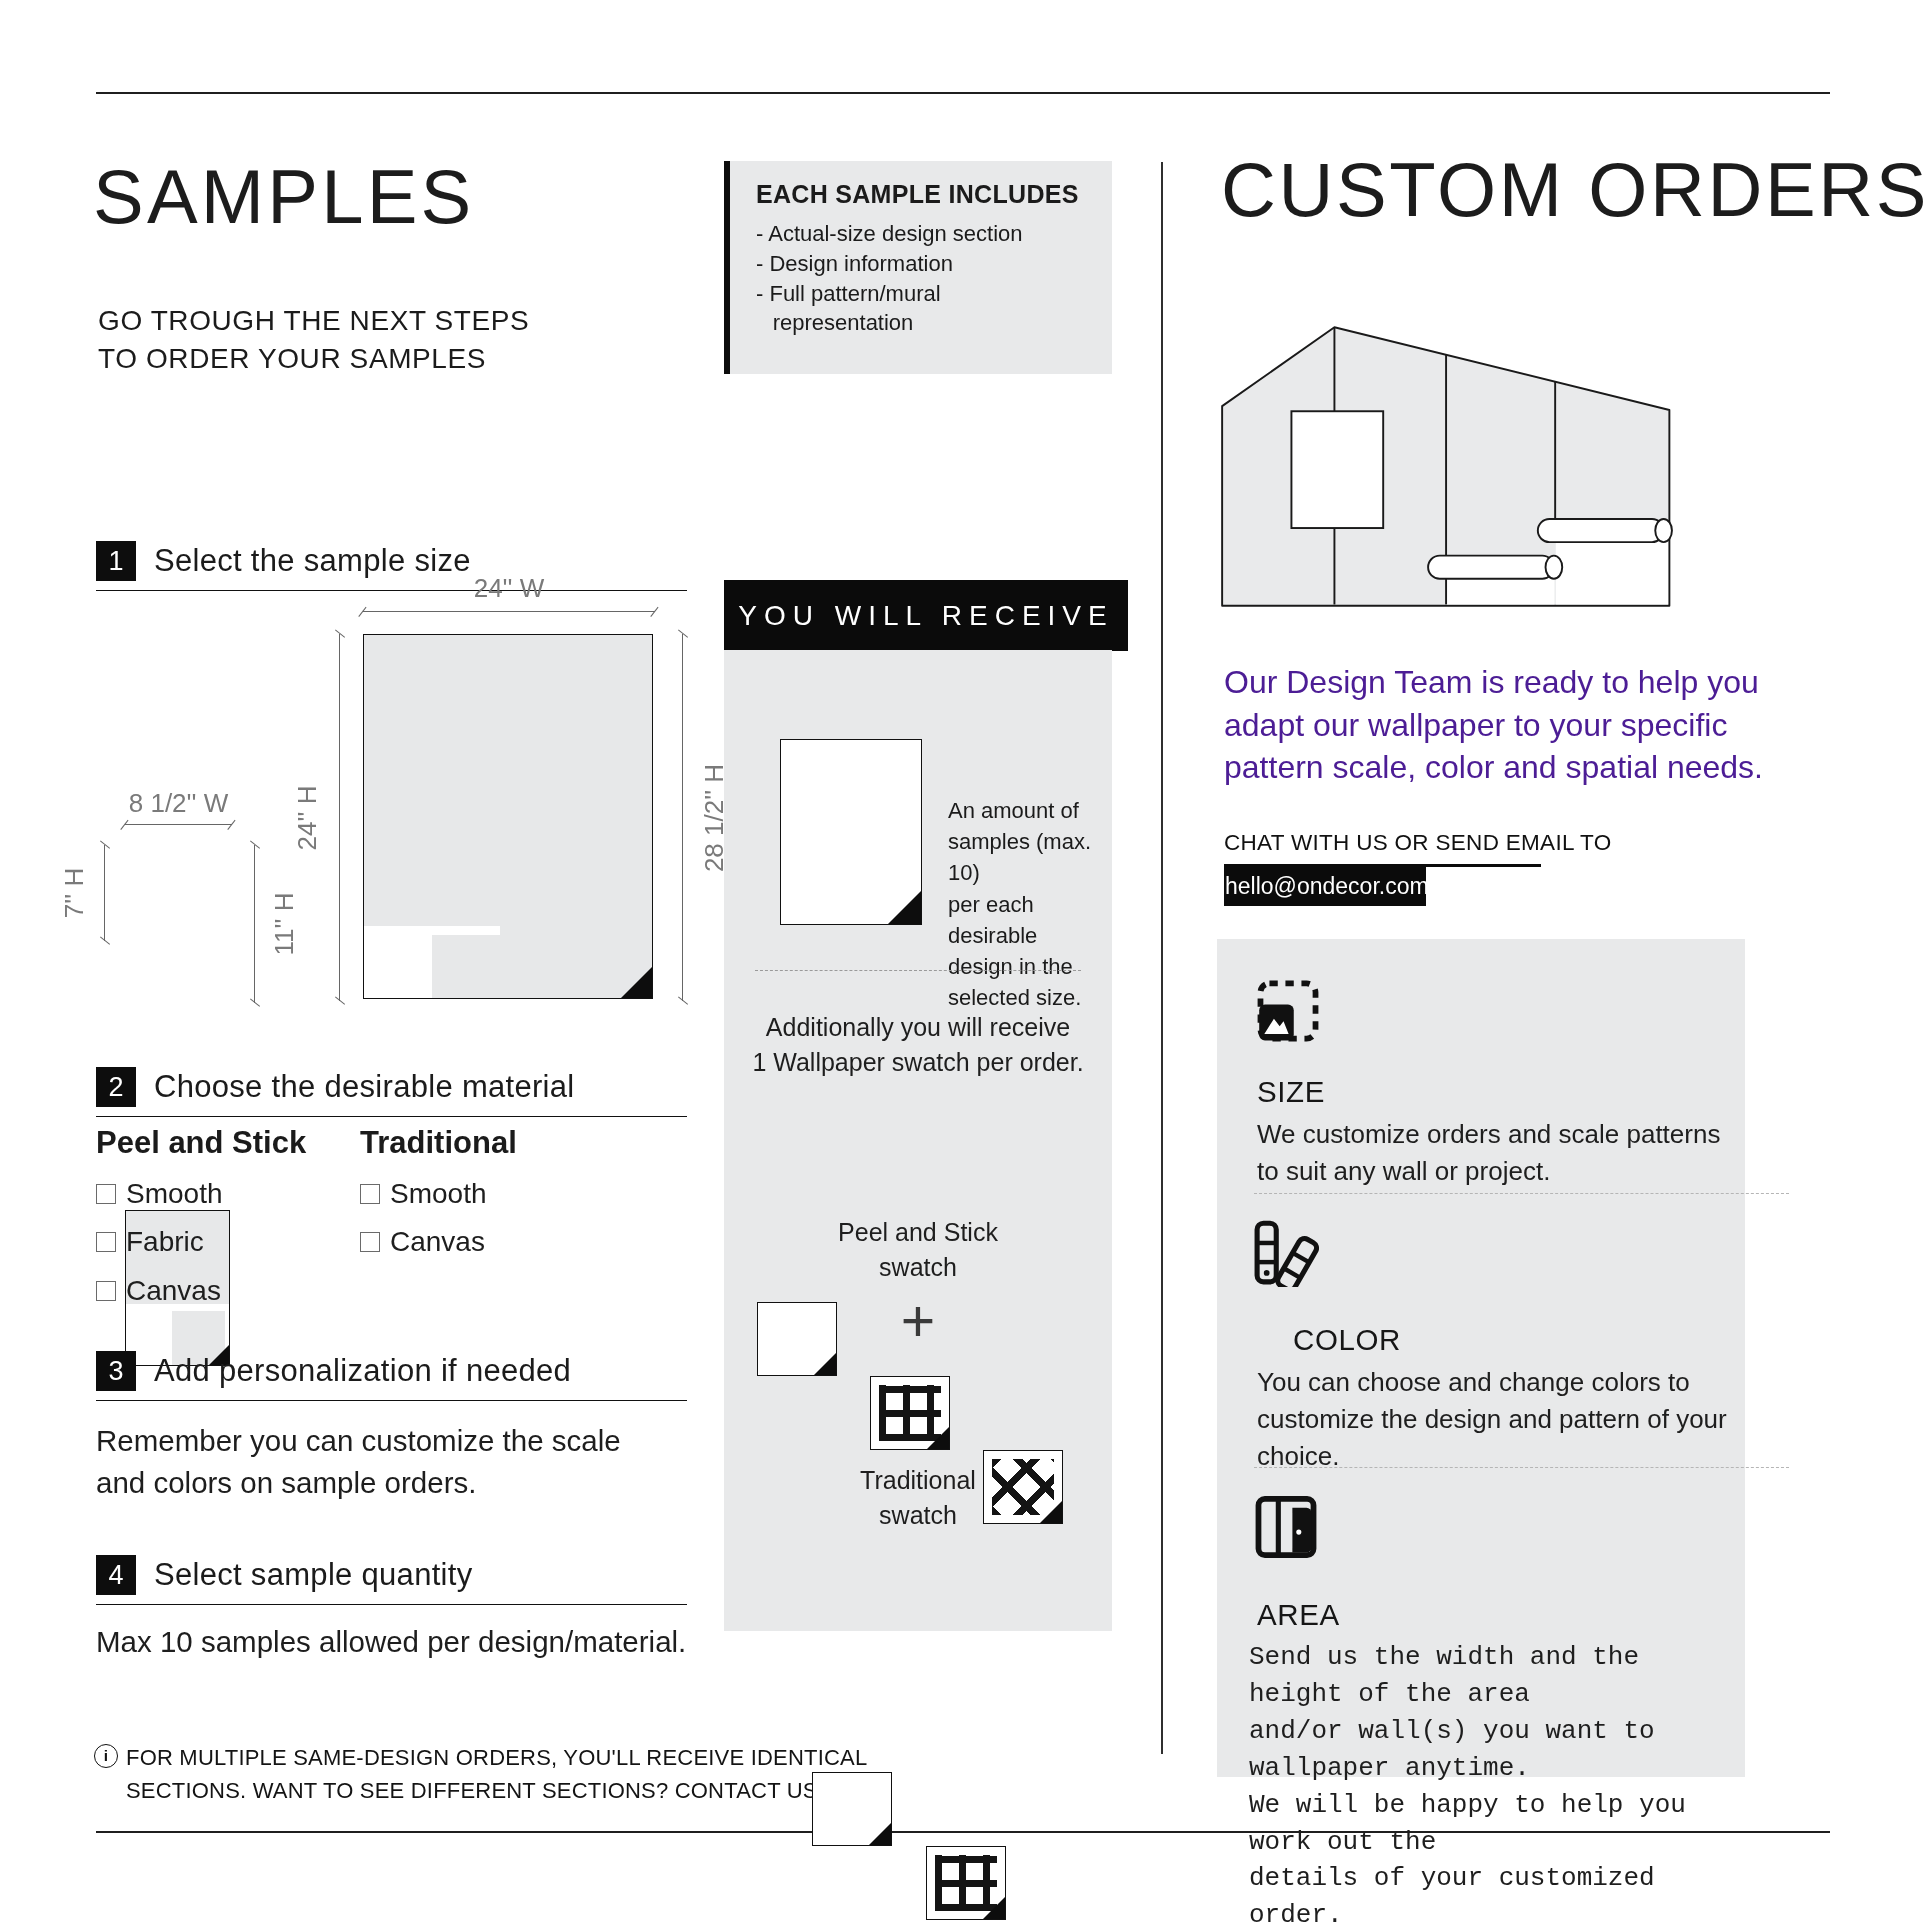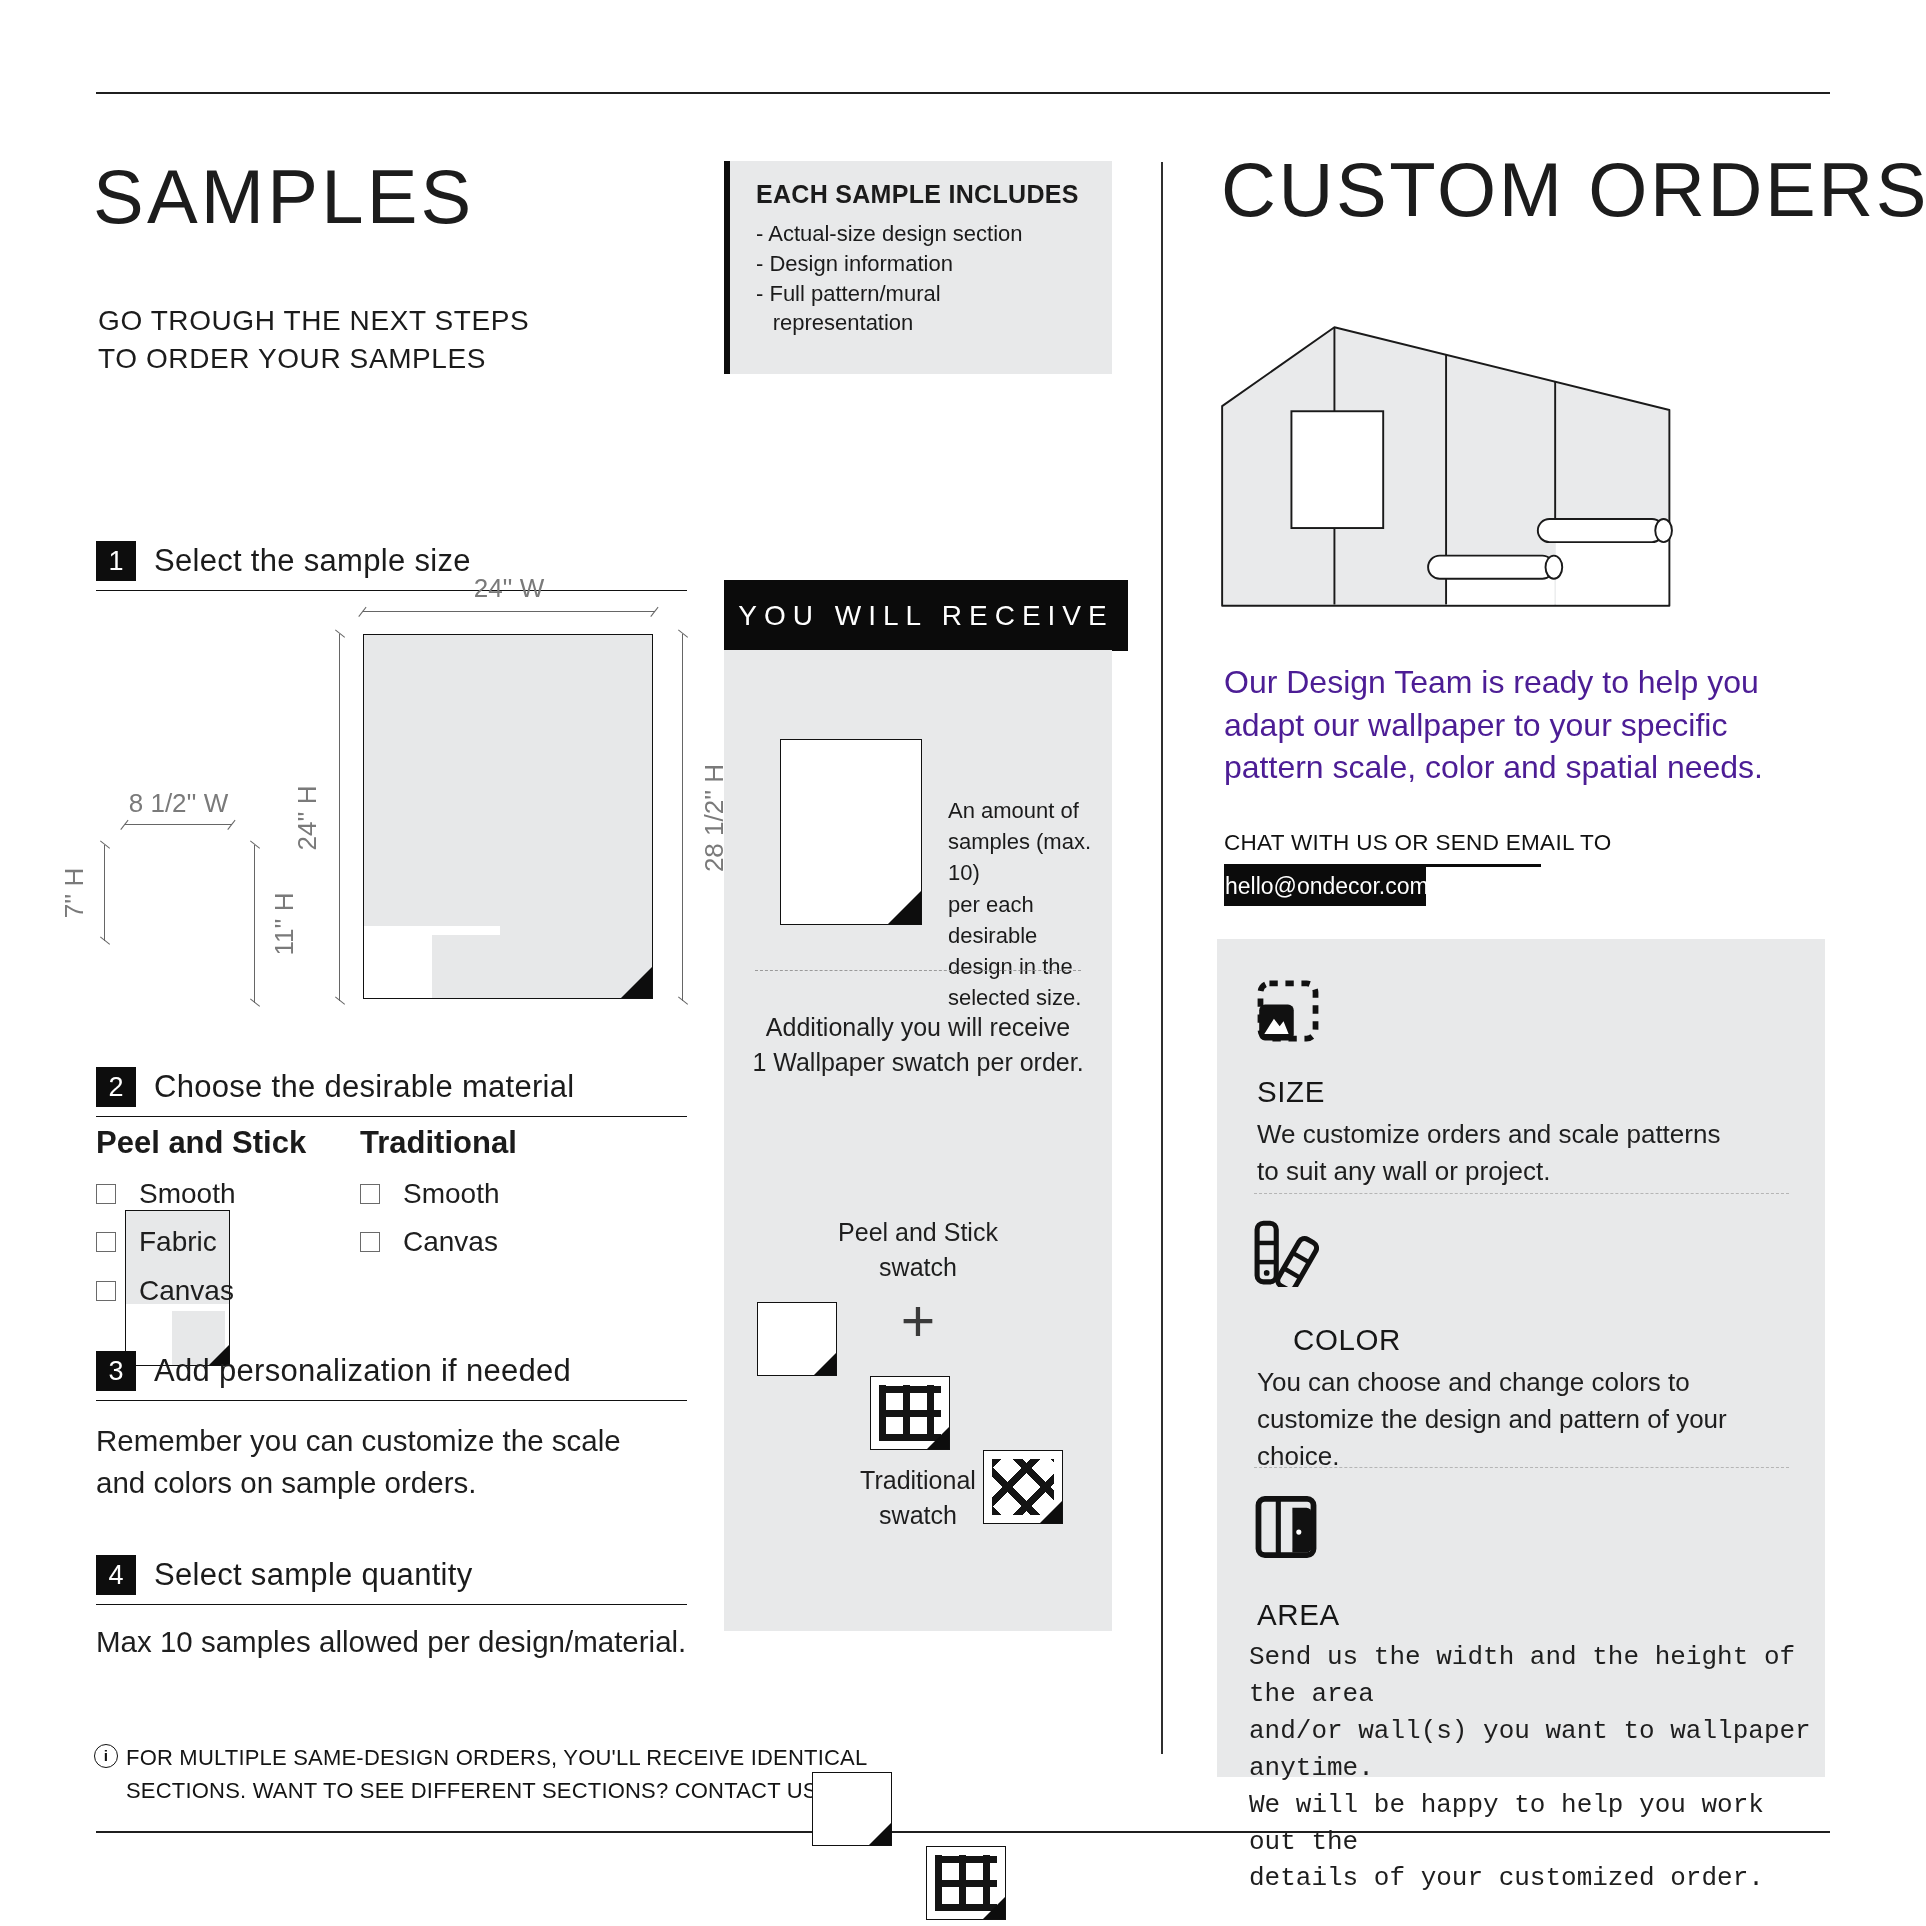--- a/index.html
+++ b/index.html
@@ -25,21 +25,21 @@
   .dim-h{position:absolute;height:0;border-top:1.3px solid #666;}
   .dim-h::before,.dim-h::after{content:"";position:absolute;top:-5.8px;width:1.3px;height:11.6px;background:#666;transform:rotate(38deg);}
   .dim-h::before{left:-0.6px;} .dim-h::after{right:-0.6px;}
   .dim-v{position:absolute;width:0;border-left:1.3px solid #666;}
   .dim-v::before,.dim-v::after{content:"";position:absolute;left:-5.8px;width:11.6px;height:1.3px;background:#666;transform:rotate(38deg);}
   .dim-v::before{top:-0.6px;} .dim-v::after{bottom:-0.6px;}
   .dim-lbl{font-size:26px;color:#7a7a7a;white-space:nowrap;}
   .rot{transform:translate(-50%,-50%) rotate(-90deg);}
   
   .mat-name{font-size:31px;font-weight:700;}
-  .opt{display:flex;align-items:center;gap:23px;font-size:28px;margin-top:16.7px;color:#1e1e1e;}
+  .opt{display:flex;align-items:center;gap:10px;font-size:28px;margin-top:16.7px;color:#1e1e1e;}
   .cbx{width:18px;height:18px;border:1.9px solid #6a6a6a;background:#fff;flex:0 0 auto;}
   
   .includes{background:#e8e9ea;border-left:6.4px solid #0d0d0d;box-sizing:border-box;padding:19px 26px;}
   .includes .ttl{font-size:25px;font-weight:700;letter-spacing:0.3px;margin-bottom:10.3px;}
   .includes .it{font-size:22px;line-height:1.35;padding-left:16.7px;text-indent:-16.7px;}
   .banner{background:#0b0b0b;color:#fff;display:flex;align-items:center;justify-content:center;
           font-size:28px;letter-spacing:7px;}
   .panel{background:#e8e9ea;}
   .paper{background:#fff;border:1.9px solid #111;position:relative;}
   .dotted{border-top:1.9px dashed #9a9a9a;height:0;}
@@ -231,21 +231,21 @@
   </svg>
 
   <div class="abs intro pre" style="left:1224px;top:661px;">Our Design Team is ready to help you
 adapt our wallpaper to your specific
 pattern scale, color and spatial needs.</div>
 
   <div class="abs chat" style="left:1224px;top:830px;">CHAT WITH US OR SEND EMAIL TO</div>
   <div class="abs" style="left:1224px;top:864px;width:317px;height:3.2px;background:#0b0b0b;"></div>
   <div class="abs email-badge" style="left:1224px;top:867px;width:202px;height:39px;">hello@ondecor.com</div>
 
-  <div class="abs graybox" style="left:1217px;top:939px;width:608px;height:838px;">
+  <div class="abs graybox" style="left:1217px;top:939px;width:528px;height:838px;">
 
     <svg class="abs" style="left:39px;top:40px;" width="64" height="64" viewBox="0 0 100 100">
       <rect x="7" y="7" width="86" height="86" rx="14" fill="none" stroke="#111" stroke-width="9" stroke-dasharray="13 12"></rect>
       <rect x="5" y="40" width="54" height="56" rx="9" fill="#111"></rect>
       <polygon points="13,86 28,62 37,74 43,66 51,86" fill="#ffffff"></polygon>
     </svg>
     <div class="abs feat-h" style="left:40px;top:136px;">SIZE</div>
     <div class="abs feat-t pre" style="left:40px;top:177px;">We customize orders and scale patterns
 to suit any wall or project.</div>
     <div class="abs dotted" style="left:37px;top:254px;width:535px;border-top-color:#b5b5b5;"></div>

